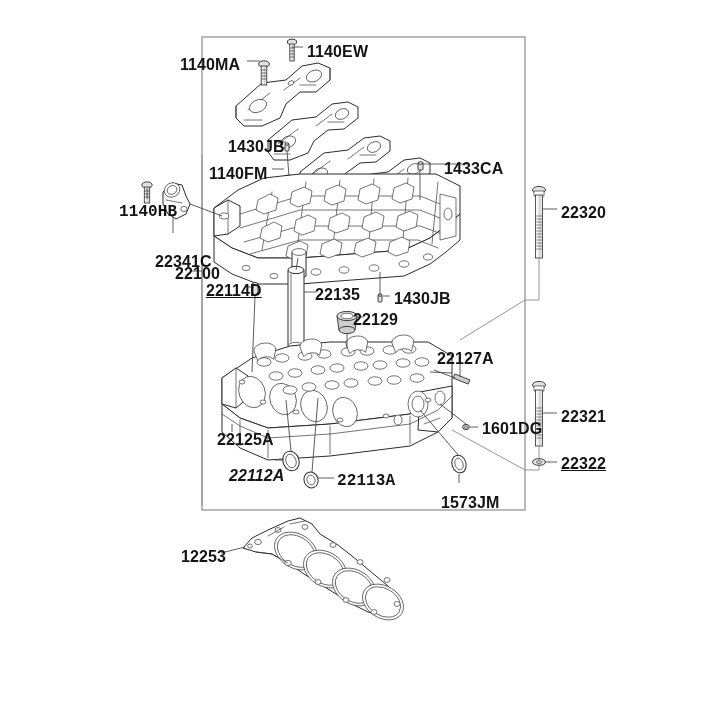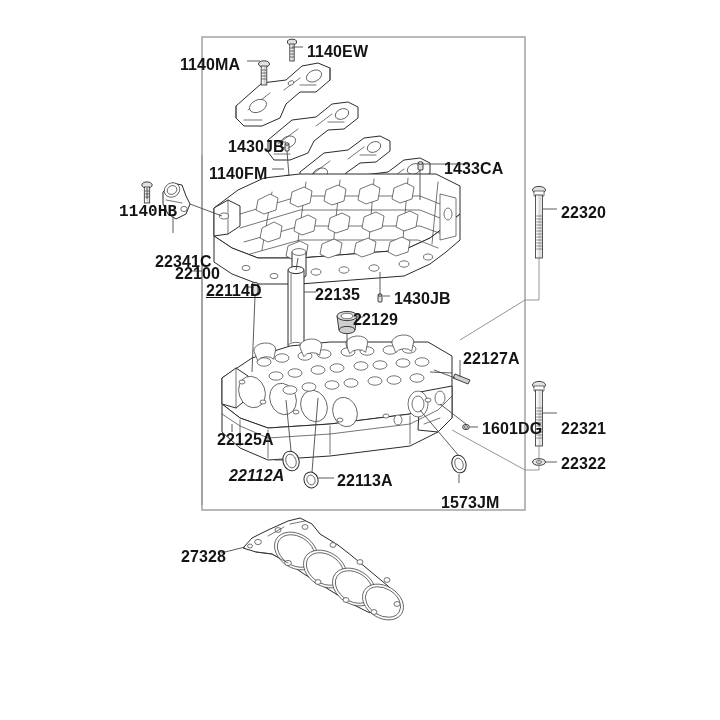--- a/index.html
+++ b/index.html
@@ -482,29 +482,29 @@
   <div class="plabel" style="left:444px; top:161px;">1433CA</div>
   <div class="plabel" style="left:209px; top:166px;">1140FM</div>
   <div class="plabel" style="left:119px; top:204px;font-family:Liberation Mono, monospace;">1140HB</div>
   <div class="plabel" style="left:155px; top:232px;margin-top:22px;">22341C</div>
   <div class="plabel" style="left:561px; top:205px;">22320</div>
   <div class="plabel" style="left:152px; top:266px;margin-left:23px;">22100</div>
   <div class="plabel" style="left:206px; top:283px;text-decoration:underline;">22114D</div>
   <div class="plabel" style="left:315px; top:287px;">22135</div>
   <div class="plabel" style="left:394px; top:291px;">1430JB</div>
   <div class="plabel" style="left:346px; top:312px;margin-left:7px;">22129</div>
-  <div class="plabel" style="left:463px; top:351px;">22127A</div>
+  <div class="plabel" style="left:437px; top:351px;">22127A</div>
   <div class="plabel" style="left:482px; top:421px;">1601DG</div>
-  <div class="plabel" style="left:561px; top:409px;margin-top:12px;">22321</div>
-  <div class="plabel" style="left:561px; top:456px;">22322</div>
+  <div class="plabel" style="left:561px; top:409px;">22321</div>
+  <div class="plabel" style="left:561px; top:456px;text-decoration:underline;">22322</div>
   <div class="plabel" style="left:217px; top:432px;">22125A</div>
   <div class="plabel" style="left:229px; top:468px;font-style:italic;">22112A</div>
-  <div class="plabel" style="left:337px; top:473px;">22113A</div>
+  <div class="plabel" style="left:337px; top:473px;font-family:Liberation Mono, monospace;">22113A</div>
   <div class="plabel" style="left:441px; top:495px;">1573JM</div>
-  <div class="plabel" style="left:181px; top:549px;">27328</div>
+  <div class="plabel" style="left:181px; top:549px;">12253</div>
 
 </div>
 
 <div id="footer-bar">
 
   
 
   
 </div>
 

